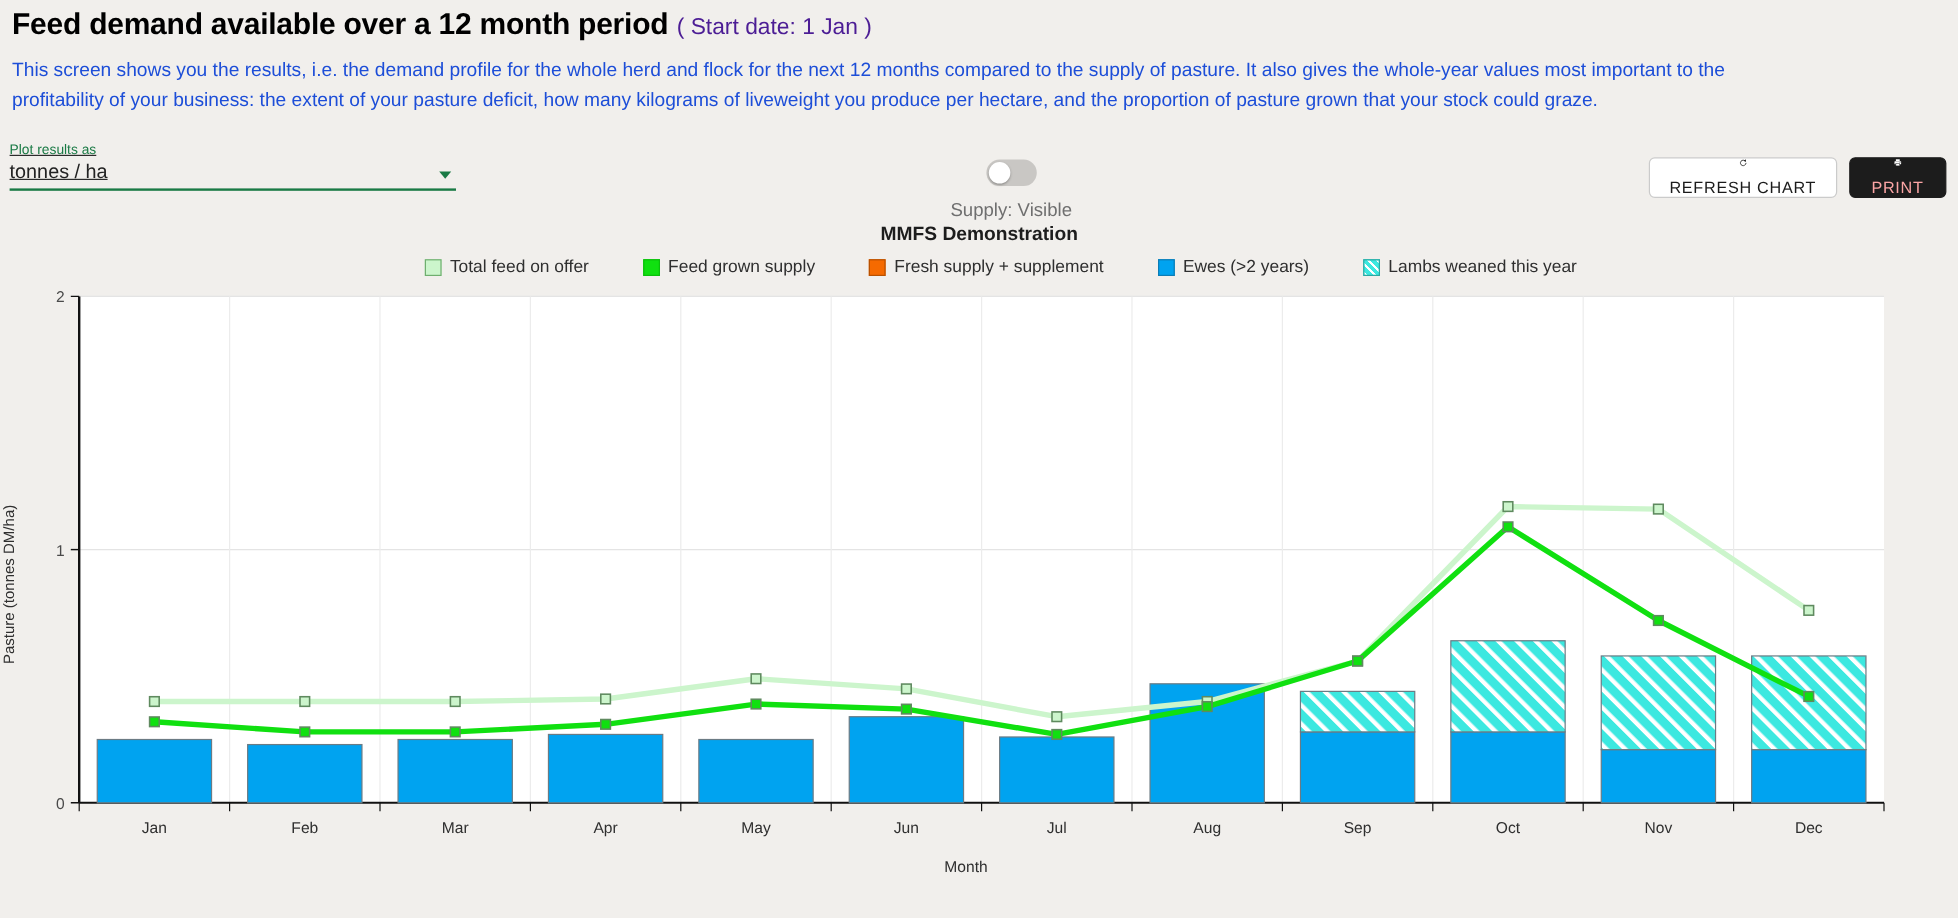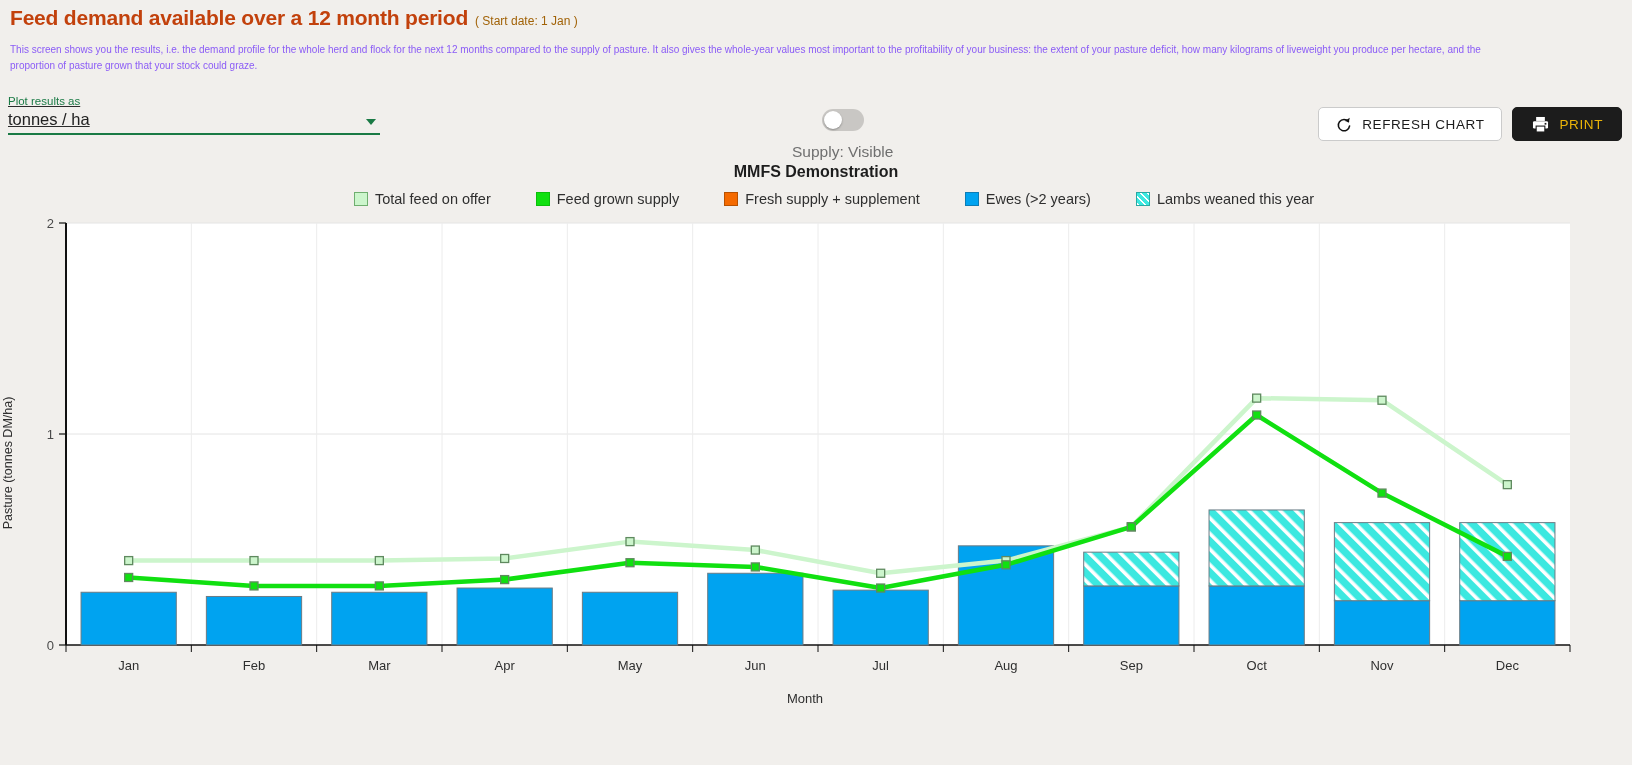--- a/index.html
+++ b/index.html
@@ -7,23 +7,23 @@
   body {
     width:1632px; height:765px;
     background:#f1efec;
     font-family:"Liberation Sans", sans-serif;
     color:#2b2b2b;
     overflow:hidden;
   }
   
   .page-head { padding:6px 10px 0 10px; }
   .title-row { display:flex; align-items:baseline; gap:7px; }
-  .title-main { font-size:21px; font-weight:bold; color:#c2410c; letter-spacing:-0.2px; }
-  .title-sub  { font-size:12px; color:#a16207; }
-  .desc { margin-top:12px; font-size:10px; line-height:1.55; color:#8b5cf6; max-width:1500px; }
+  .title-main { font-size:25px; font-weight:bold; color:#000000; letter-spacing:-0.2px; }
+  .title-sub  { font-size:19px; color:#4c1d95; }
+  .desc { margin-top:12px; font-size:16px; line-height:1.55; color:#1d4ed8; max-width:1500px; }
 
   
   .controls { position:relative; height:62px; margin-top:16px; padding:0 10px; }
   .field { position:absolute; top:6px; }
   .field-label { font-size:11.5px; line-height:12px; margin-bottom:3px; }
   .field-value { font-size:16.5px; color:#222; padding-bottom:4px; }
   .field-line { height:2px; width:100%; }
   .field .caret {
     position:absolute; right:4px; bottom:10px;
     width:0;height:0;border-left:5px solid transparent;border-right:5px solid transparent;
@@ -38,23 +38,23 @@
   #f-chart .caret { border-top:6px solid #6d6d6d; }
 
   .toggle-wrap { position:absolute; left:792px; top:20px; display:flex; align-items:center; gap:12px;flex-direction:column; }
   .toggle { width:42px; height:22px; border-radius:11px; background:#c9c7c4; position:relative; }
   .toggle .knob { position:absolute; left:2px; top:2px; width:18px; height:18px; border-radius:50%;
                   background:#fff; box-shadow:0 1px 2px rgba(0,0,0,.3); }
   .toggle-label { font-size:15.5px; color:#6f6f6f; }
 
   .btns { position:absolute; right:10px; top:18px; display:flex; gap:10px; align-items:center; }
   .btn { display:flex; align-items:center; gap:10px; height:34px; padding:0 16px;
-         border-radius:5px; font-size:13.5px; letter-spacing:.6px; cursor:pointer; }
+         border-radius:5px; font-size:13.5px; letter-spacing:.6px; cursor:pointer;flex-direction:column; }
   .btn-refresh { background:#fff; border:1px solid #cbcbcb; color:#1b1b1b; }
-  .btn-print   { background:#1c1c1c; border:1px solid #1c1c1c; color:#eab308; padding:0 18px; }
+  .btn-print   { background:#1c1c1c; border:1px solid #1c1c1c; color:#fca5a5; padding:0 18px; }
 
   
   .chart-title { text-align:center; font-size:16px; font-weight:bold; color:#1d1d1d; margin-top:12px; }
   .legend { display:flex; justify-content:center; align-items:center; gap:9px; margin-top:10px; flex-wrap:nowrap; }
   .legend-item { display:flex; align-items:center; gap:7px; font-size:14.5px; color:#2f2f2f;padding-left:36px; }
   .swatch { width:14px; height:14px; border:1px solid #7b8a7b; }
 
   .plot-wrap { position:relative; width:1632px; height:500px; margin-top:6px; }
   .y-axis-title { position:absolute; left:8px; top:250px; transform:translate(-50%,-50%) rotate(-90deg);
                   font-size:12.5px; color:#2f2f2f; white-space:nowrap; }

